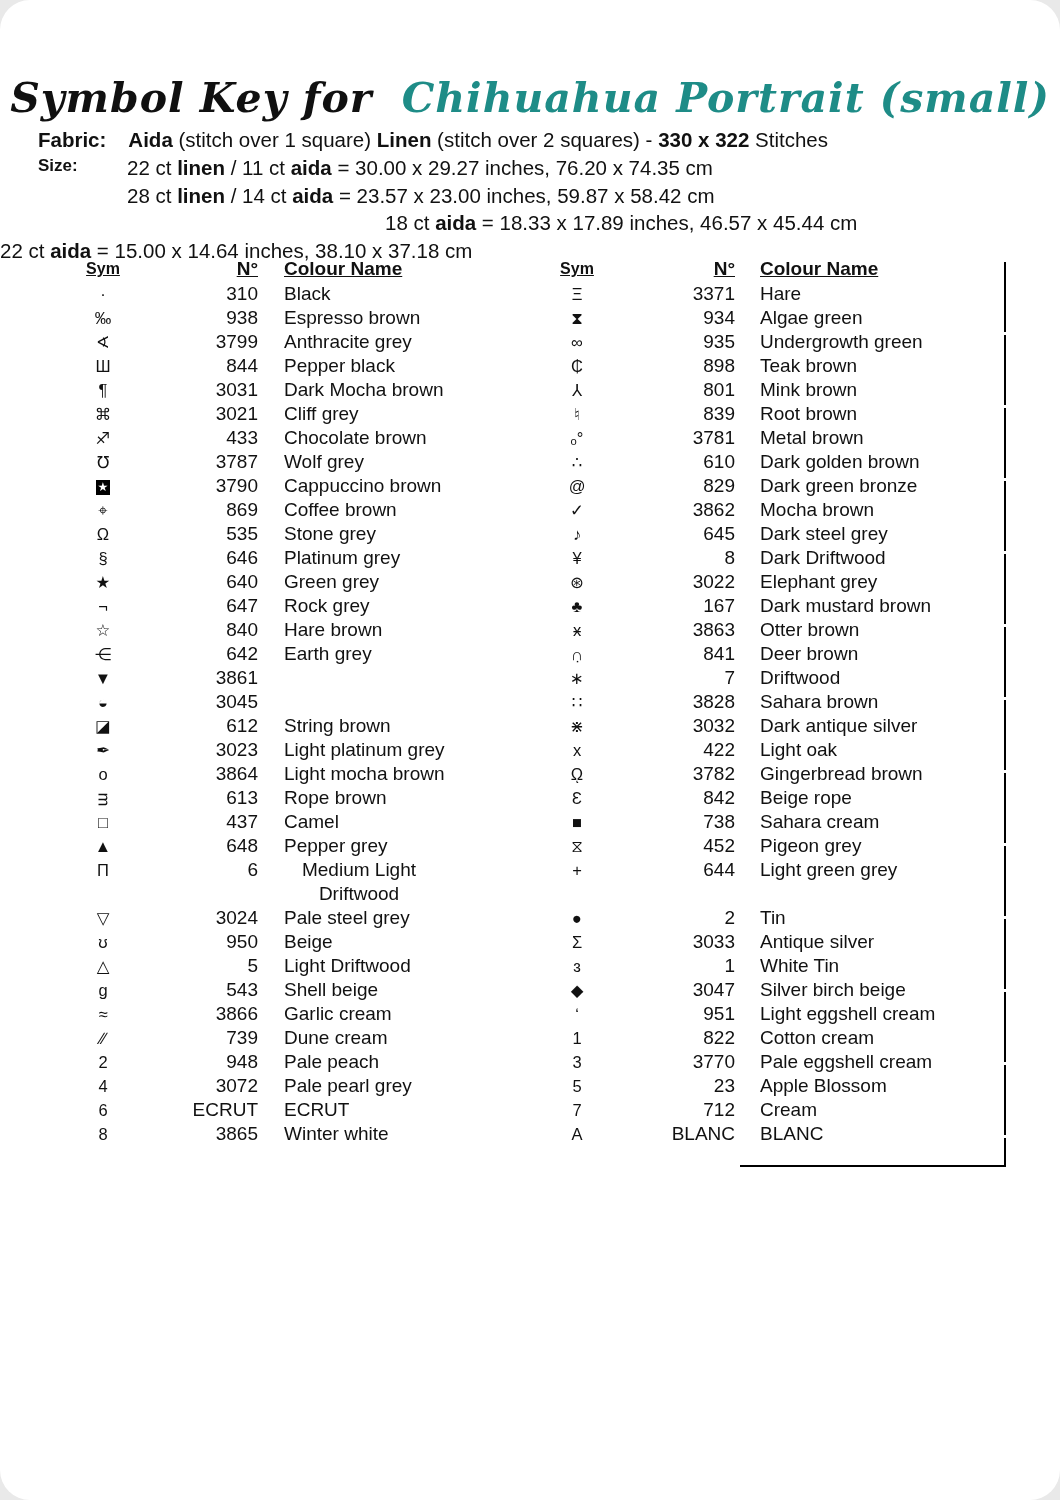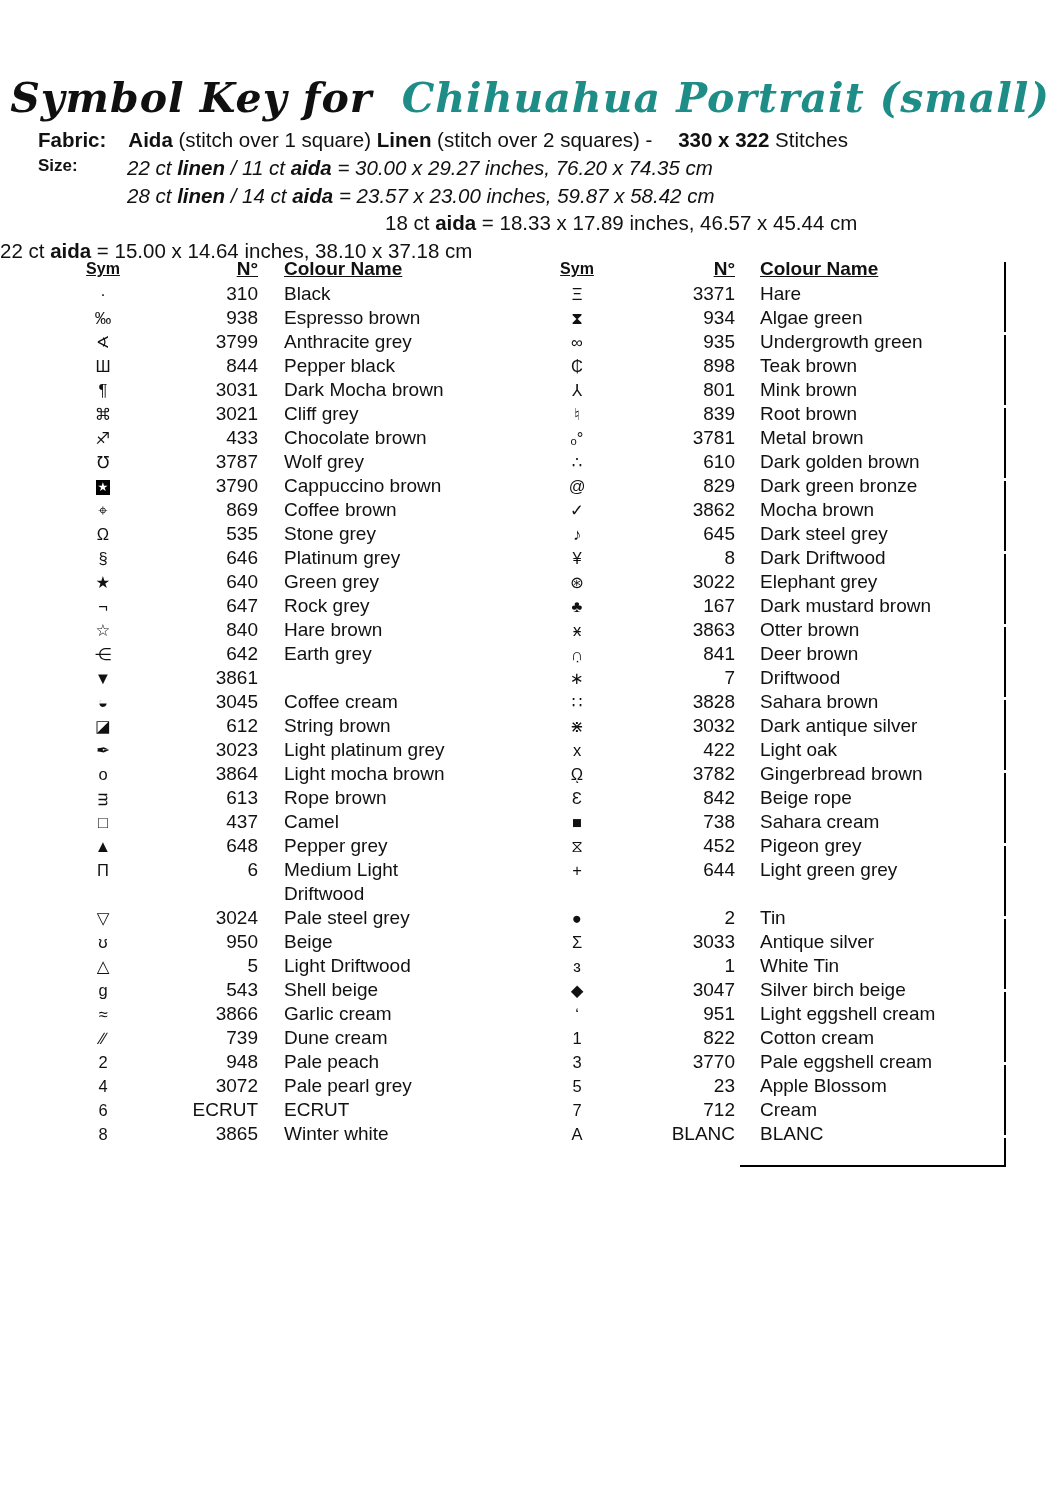--- a/index.html
+++ b/index.html
@@ -1,67 +1,67 @@
 <!DOCTYPE html>
 <html><head>
 <meta charset="utf-8">
 <style>
   html,body{margin:0;padding:0;background:#e9e9e9;}
   #page{position:relative;width:1060px;height:1500px;background:#ffffff;margin:0 auto;
-        font-family:"Liberation Sans","DejaVu Sans",sans-serif;color:#111;overflow:hidden;}
+        font-family:"Liberation Sans","DejaVu Sans",sans-serif;color:#111;overflow:hidden;border-radius:30px;}
   
   .title{position:absolute;top:74px;left:0;width:1060px;text-align:center;
          font-family:"DejaVu Serif",serif;font-style:italic;font-weight:bold;
          font-size:41px;letter-spacing:1px;white-space:nowrap;}
   .title .t-black{color:#101010;}
   .title .t-teal{margin-left:14px;}
   
   .fabric{position:absolute;top:128px;left:38px;font-size:20.5px;white-space:nowrap;}
   .fabric .lbl{font-weight:bold;margin-right:22px;}
   
   .size-label{position:absolute;top:156px;left:38px;font-size:17px;font-weight:bold;}
   .size-lines{position:absolute;top:156px;left:0;width:1060px;font-size:20.5px;}
   .size-lines .sline{height:27.5px;white-space:nowrap;}
-  .sl1,.sl2{margin-left:127px;font-style:italic;}
+  .sl1,.sl2{margin-left:127px;}
   .sl3{margin-left:385px;}
   .sl4{}
   
   .col{position:absolute;top:256px;}
   .col-left{left:60px;width:470px;}
   .col-right{left:535px;width:470px;}
   .trow{display:grid;min-height:24px;line-height:24px;font-size:19px;}
   .col-left .trow{grid-template-columns:86px 112px auto;}
   .col-right .trow{grid-template-columns:84px 116px auto;}
   .hrow{font-weight:bold;min-height:26px;line-height:26px;}
   .hrow > div{text-decoration:underline;}
   .c-sym{text-align:center;font-size:16.5px;}
   .hrow .c-sym{font-size:16px;}
   .c-num{text-align:right;}
   .col-left .c-name{padding-left:26px;}
   .col-right .c-name{padding-left:25px;}
   .sym-inv{display:inline-block;background:#000;color:#fff;font-size:12px;
            line-height:15px;padding:0 2px;vertical-align:1px;}
-  .wrapname{max-width:150px;}
+  .wrapname{max-width:150px;text-align:center;}
   
   .v-dash{position:absolute;left:1004px;top:262px;width:2px;height:905px;
           background:repeating-linear-gradient(180deg,#000 0 70px,transparent 70px 73px);}
   .h-line{position:absolute;left:740px;top:1165px;width:266px;height:2px;background:#000;}
 </style>
 </head>
 <body>
 
 <div id="page">
 
   <div class="title">
     <span class="t-black">Symbol Key for</span>
     <span class="t-teal" id="title-teal" style="color: rgb(30, 140, 135);">Chihuahua Portrait (small)</span>
   </div>
 
   <div class="fabric">
-    <span class="lbl">Fabric:</span><span id="fabric-details"><span style="font-weight: bold;">Aida</span><span>  (stitch over 1 square)   </span><span style="font-weight: bold;">Linen</span><span>  (stitch over 2 squares) -  </span><span style="font-weight: bold; margin-left: 20px;">330 x 322</span><span> Stitches</span></span>
+    <span class="lbl">Fabric:</span><span id="fabric-details"><span style="font-weight: bold;">Aida</span><span>  (stitch over 1 square)   </span><span style="font-weight: bold;">Linen</span><span>  (stitch over 2 squares) -  </span><span style="font-weight: bold;">330 x 322</span><span> Stitches</span></span>
   </div>
 
   <div class="size-label">Size:</div>
   <div class="size-lines">
     <div class="sline sl1"><span>22 ct </span><span style="font-weight: bold;">linen</span><span> / 11 ct </span><span style="font-weight: bold;">aida</span><span> = 30.00 x 29.27 inches, 76.20 x 74.35 cm</span></div>
     <div class="sline sl2"><span>28 ct </span><span style="font-weight: bold;">linen</span><span> / 14 ct </span><span style="font-weight: bold;">aida</span><span> = 23.57 x 23.00 inches, 59.87 x 58.42 cm</span></div>
     <div class="sline sl3"><span>18 ct </span><span style="font-weight: bold;">aida</span><span>  = 18.33 x 17.89 inches, 46.57 x 45.44 cm</span></div>
     <div class="sline sl4"><span>22 ct </span><span style="font-weight: bold;">aida</span><span> = 15.00 x 14.64 inches, 38.10 x 37.18 cm</span></div>
   </div>
 
@@ -184,23 +184,20 @@
             <div>Earth grey</div>
           </div>
         </div>
         <div class="trow">
           <div class="c-sym">▼</div>
           <div class="c-num">3861</div>
         </div>
         <div class="trow">
           <div class="c-sym">◒</div>
           <div class="c-num">3045</div>
-          <div class="c-name">
-            <div>Coffee cream</div>
-          </div>
         </div>
         <div class="trow">
           <div class="c-sym">◪</div>
           <div class="c-num">612</div>
           <div class="c-name">
             <div>String brown</div>
           </div>
         </div>
         <div class="trow">
           <div class="c-sym">✒</div>

